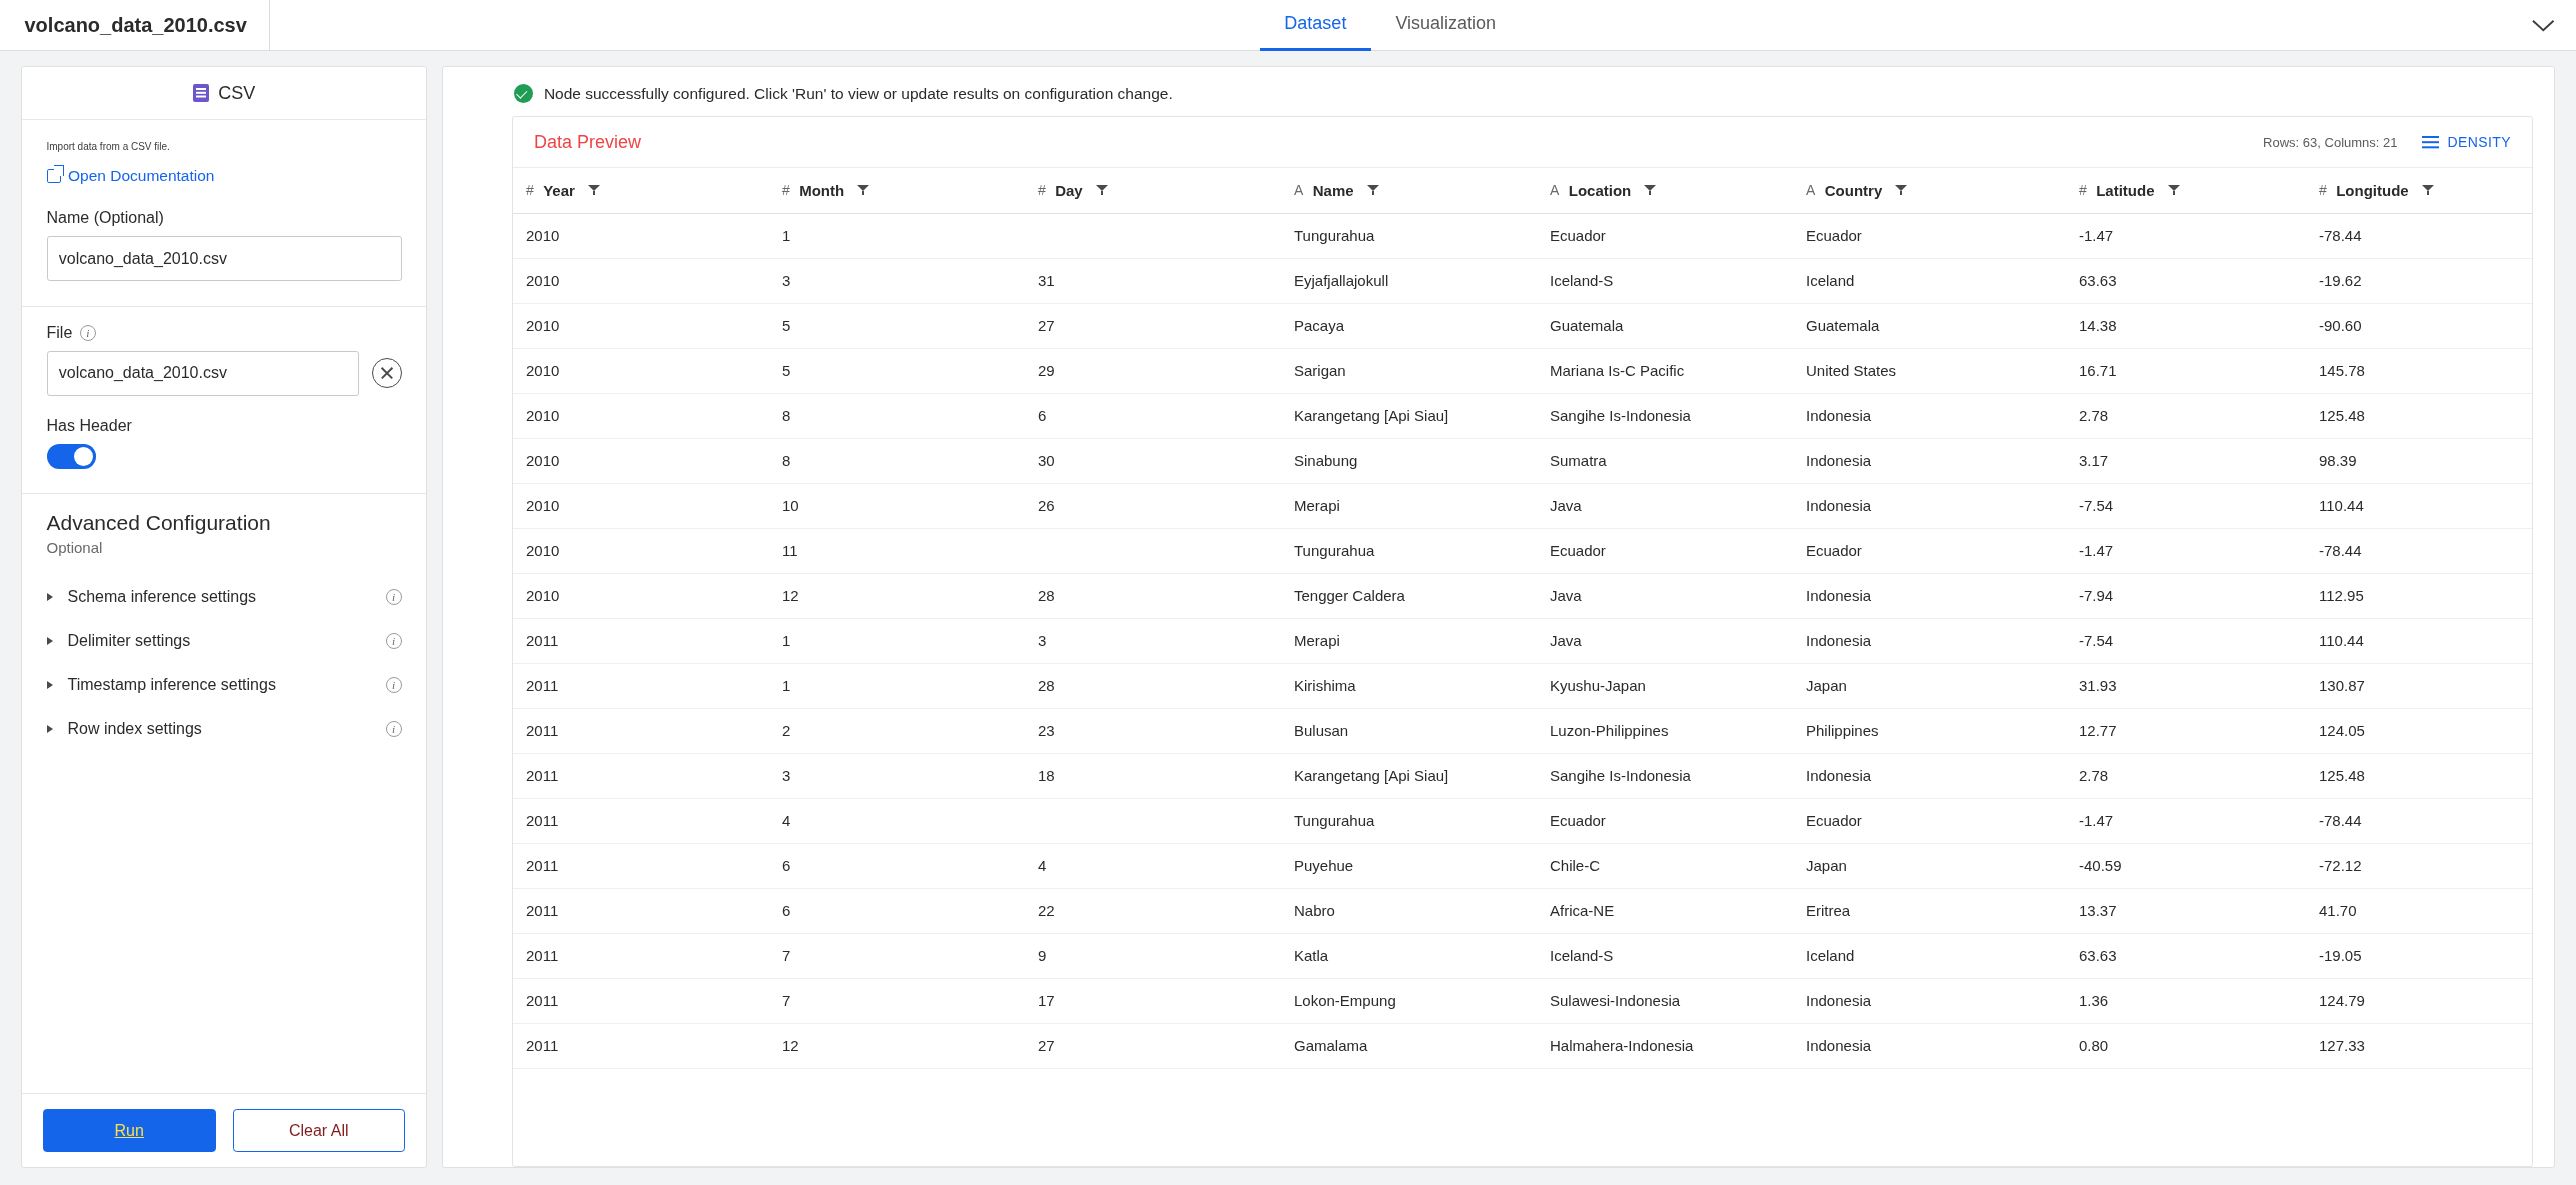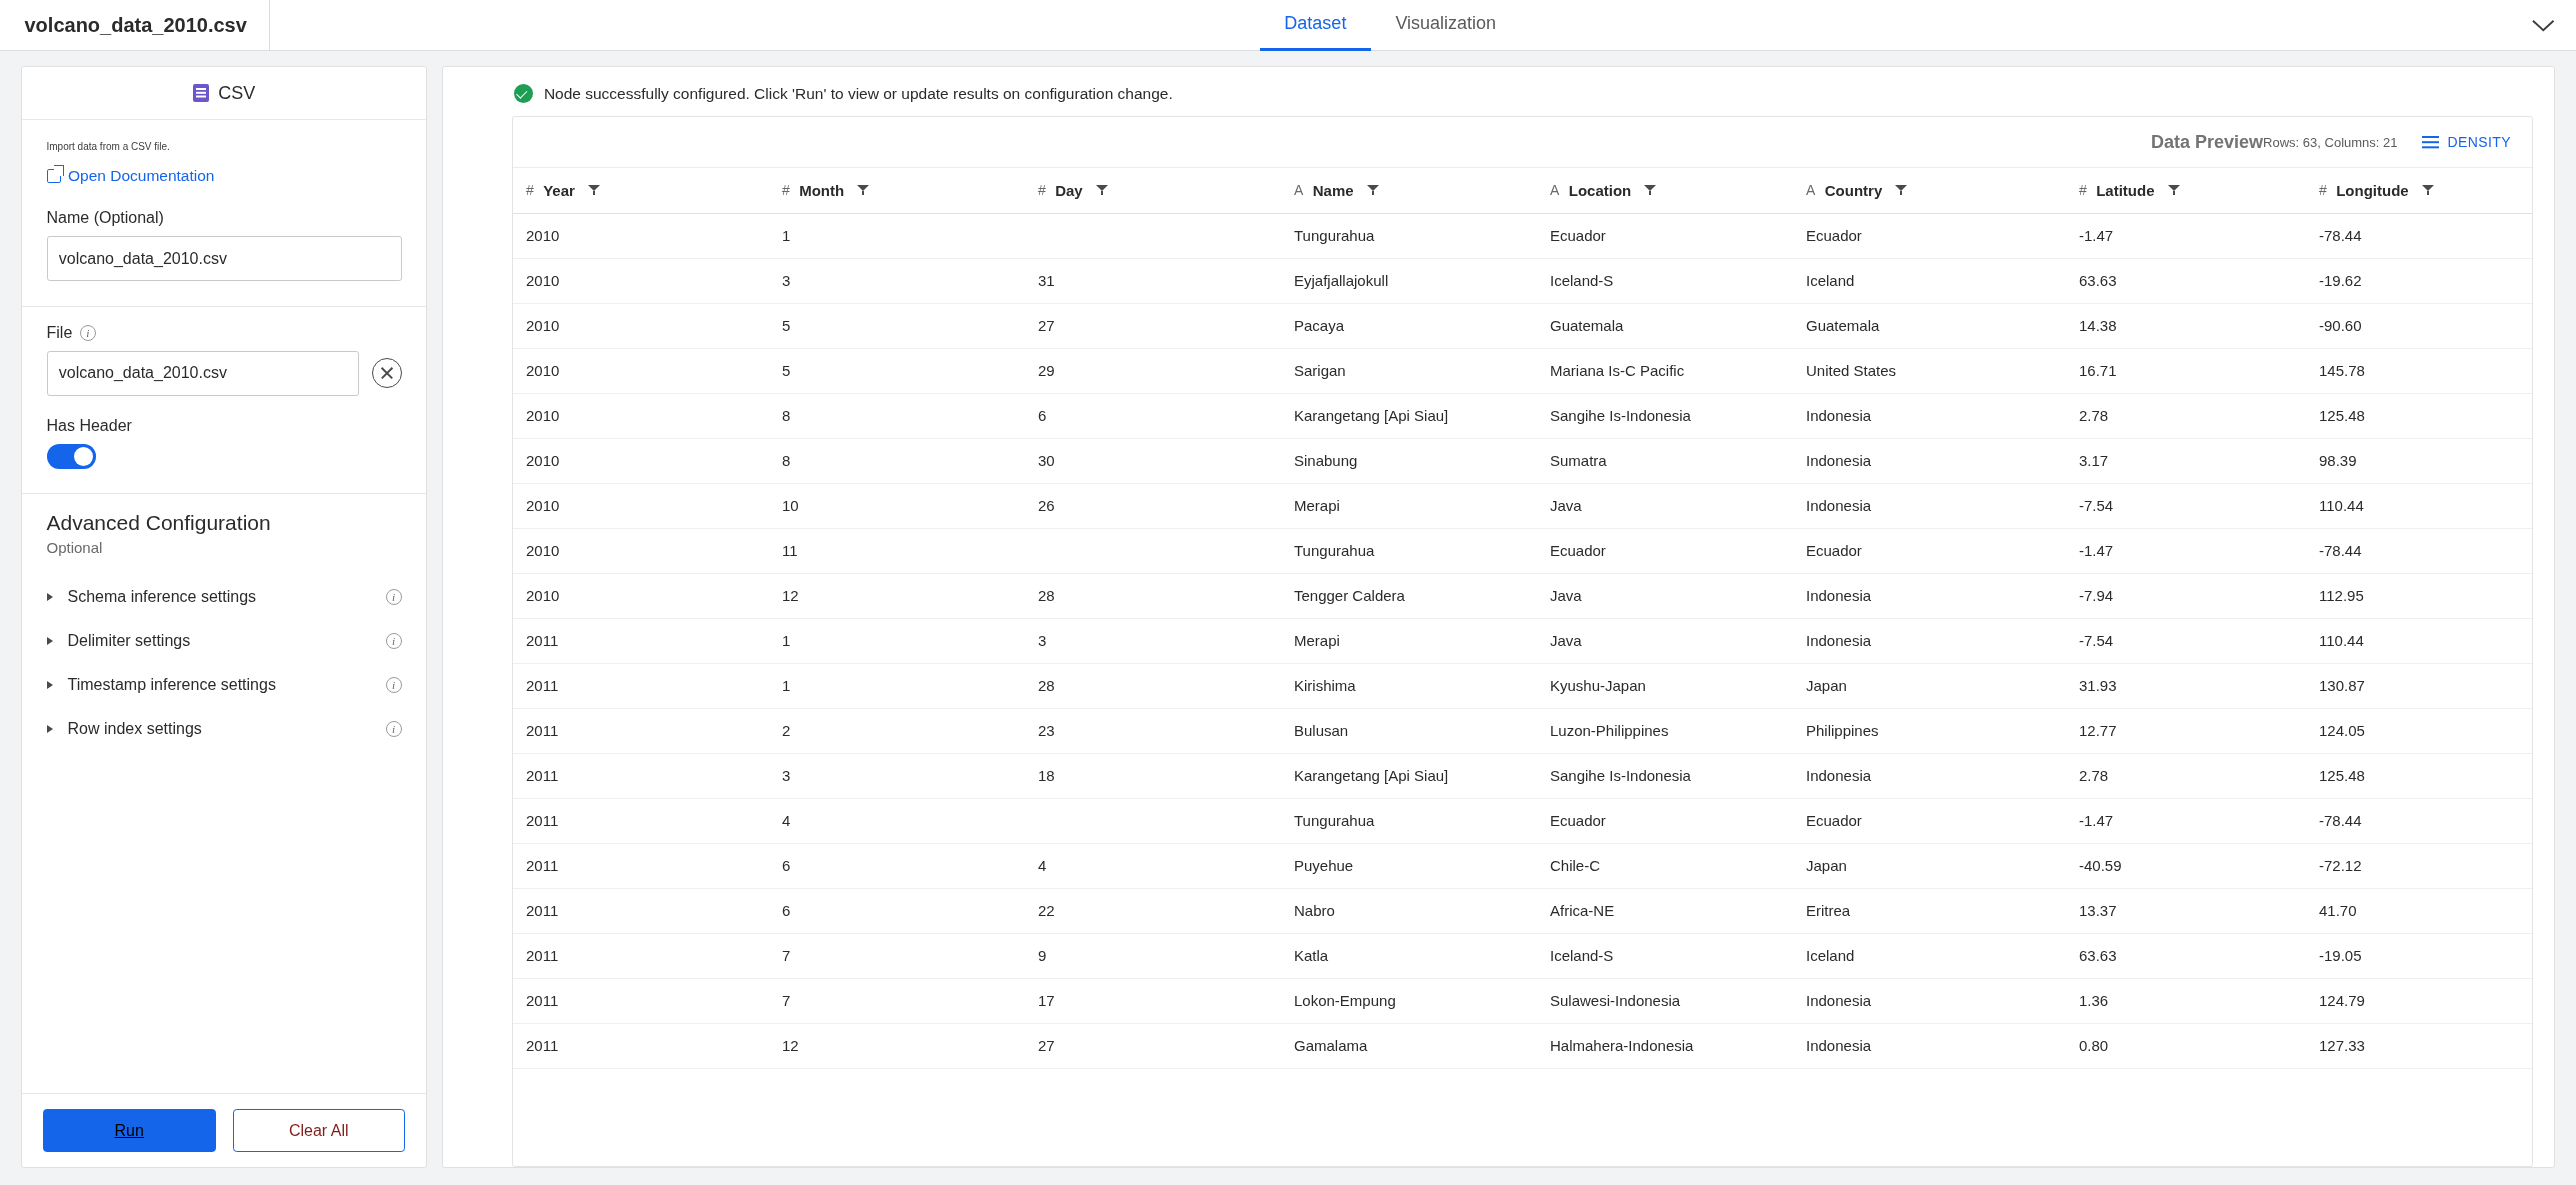--- a/index.html
+++ b/index.html
@@ -219,21 +219,21 @@
   }
   .btn {
     flex: 1;
     height: 43px;
     border-radius: 3.8px;
     font-size: 16px;
     display: flex; align-items: center; justify-content: center;
     cursor: pointer;
     font-family: "Liberation Sans", sans-serif;
   }
-  .btn-primary { background: #1565ea; color: #000000; border: 0.9px solid #1565ea; text-decoration: underline; }
+  .btn-primary { background: #1565ea; color: #fde047; border: 0.9px solid #1565ea; text-decoration: underline; }
   .btn-secondary { background: #fff; color: #7f1d1d; border: 0.9px solid #1565ea; text-align: right; }
 
   
   .right-panel {
     flex: 1;
     background: #ffffff;
     border: 0.9px solid #e0e0e0;
     border-radius: 2.8px;
     display: flex; flex-direction: column;
     min-width: 0; min-height: 0; padding-left: 48px;
@@ -262,21 +262,21 @@
     display: flex; flex-direction: column;
     min-height: 0;
     overflow: hidden;
   }
   .preview-head {
     height: 51px; flex: 0 0 51px;
     display: flex; align-items: center;
     padding: 0 21px;
     border-bottom: 0.9px solid #ececec;
   }
-  .preview-title { font-size: 18px; font-weight: bold; color: #737373; flex: 1; text-align: right; }
+  .preview-title { font-size: 18px; font-weight: normal; color: #ef4444; flex: 1; }
   .rows-cols { font-size: 13px; color: #5b5b5b; margin-right: 24.5px; }
   .density {
     display: flex; align-items: center; gap: 8.5px;
     color: #1565ea; font-size: 14px; letter-spacing: 0.4px;
     cursor: pointer;
   }
   .density-icon {
     width: 17px; height: 13px; position: relative; display:inline-block;
   }
   .density-icon::before {

